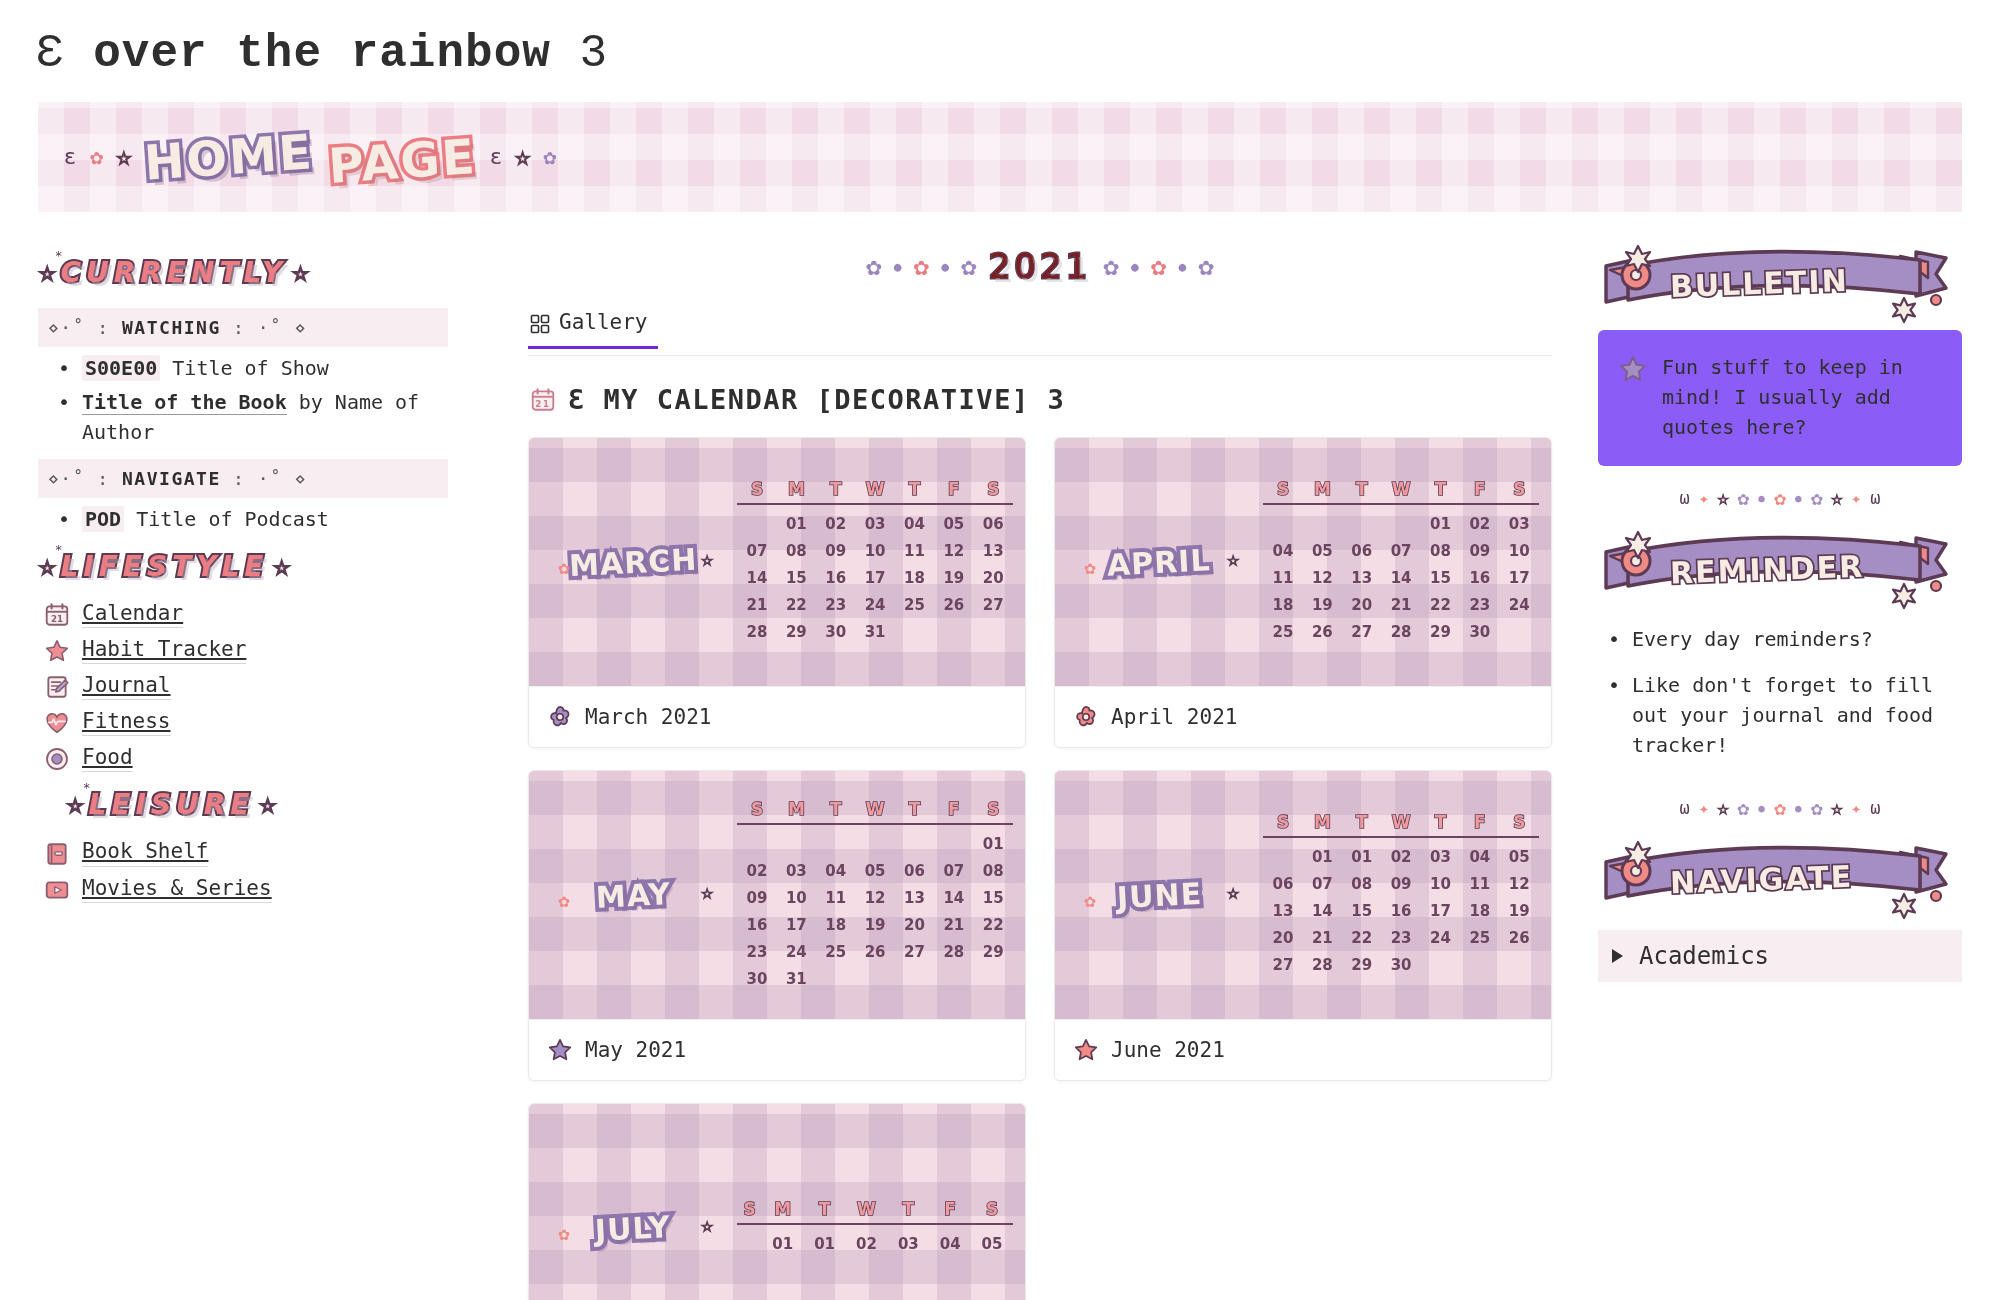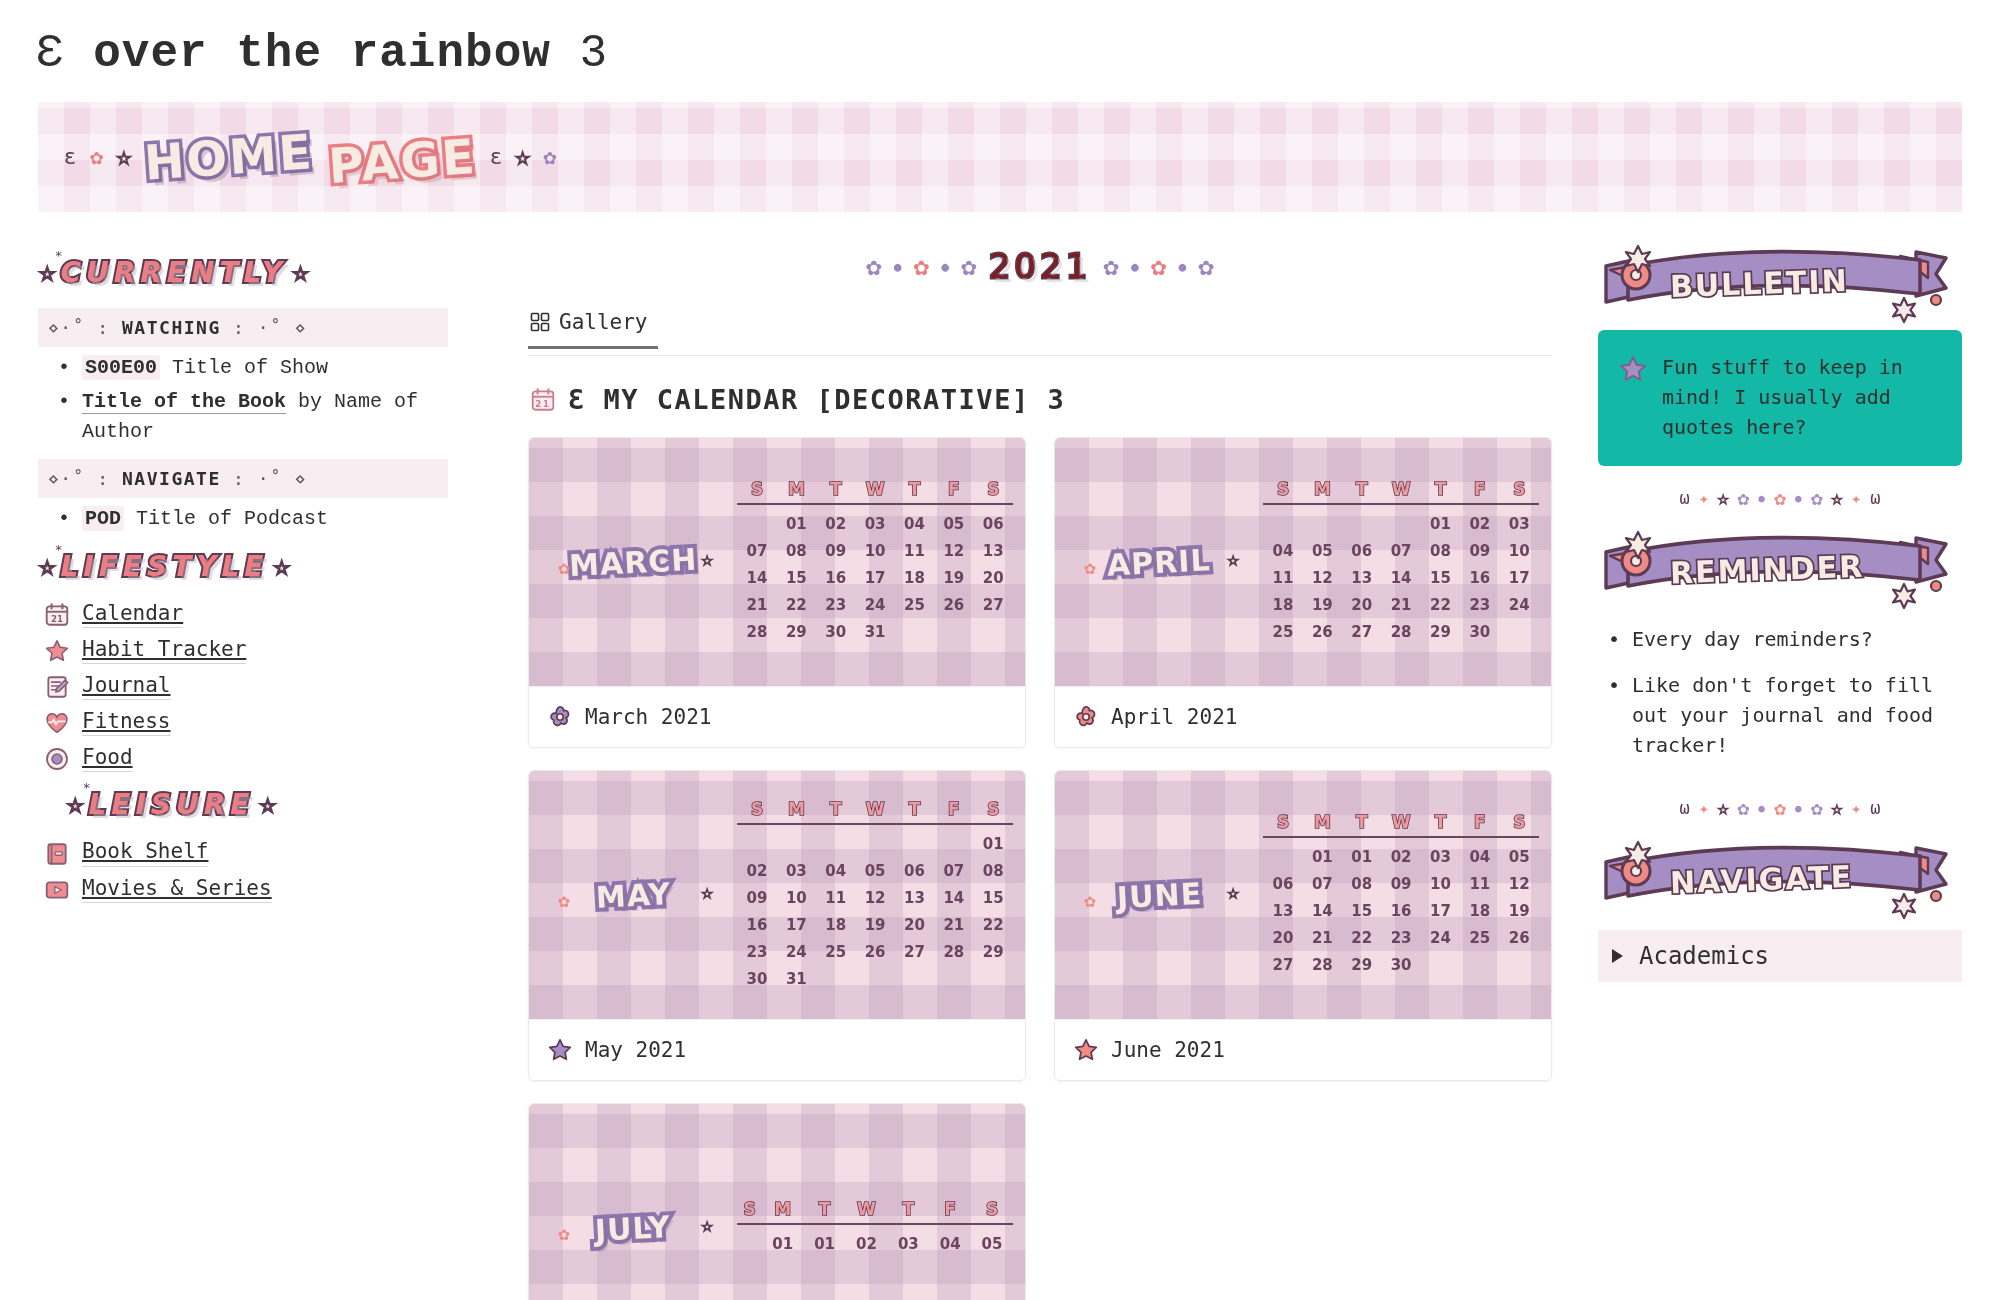--- a/index.html
+++ b/index.html
@@ -103,21 +103,21 @@
     color: #2f2f2f;
     font-size: 18px;
     font-weight: bold;
     letter-spacing: 1.5px;
     padding: 9px 8px 9px 10px;
     margin: 12px 0 6px 0;
     white-space: nowrap;
   }
   .sub-label .sp { font-weight: normal; color:#5a5a5a; }
 
-  ul.bul { list-style:none; margin: 4px 0 4px 10px; font-family: Liberation Mono, monospace; }
+  ul.bul { list-style:none; margin: 4px 0 4px 10px; }
   ul.bul li {
     position: relative;
     padding-left: 34px;
     font-size: 20px;
     line-height: 30px;
     color: #2f2f2f;
   }
   ul.bul li::before {
     content:"•"; position:absolute; left:10px; top:0; font-size:20px; color:#2f2f2f;
   }
@@ -145,23 +145,23 @@
     font-size: 34px; font-weight:normal; letter-spacing:4px;
     color:#7f1d1d; -webkit-text-stroke:3px #5d3b54; paint-order:stroke fill;
     text-shadow: 4px 4px 0 rgba(200,190,200,.45);
   }
   .fl { font-size:26px; line-height:1; }
   .fl.p { color:#9b86bd; } .fl.r { color:#ec7e83; }
   .dotmini { font-size:13px; color:#9b86bd; }
 
   .tabbar { position:relative; border-bottom:1.5px solid #e9e9e9; height:46px; }
   .tab {
-    display:inline-flex; align-items:center; gap:9px;
+    display:inline-flex; align-items:flex-end; gap:9px;
     font-size:21px; color:#2f2f2f; padding: 0 10px 12px 2px;
-    border-bottom: 3px solid #737373;
+    border-bottom: 3px solid #6d28d9;
   }
   .grid-icon { width:20px; height:20px; }
 
   .section-title {
     display:flex; align-items:center; gap:12px;
     font-size:27px; font-weight:bold; letter-spacing:1.5px;
     color:#2f2f2f; margin: 28px 0 22px 2px; white-space:nowrap;
   }
 
   .cards {
@@ -219,21 +219,21 @@
   .ribbon { position:relative; height: 84px; margin-bottom: 4px; }
   .ribbon svg { display:block; }
   .ribbon-text {
     position:absolute; left:72px; top:26px;
     font-family:"DejaVu Sans","Liberation Sans",sans-serif;
     font-size:30px; font-weight:bold; letter-spacing:2px;
     color:#f6ece4; -webkit-text-stroke:3.5px #5d3b54; paint-order:stroke fill;
     transform: rotate(-2deg);
   }
   .callout {
-    background:#14b8a6; border-radius:6px;
+    background:#8b5cf6; border-radius:6px;
     padding: 22px 22px 24px 20px;
     display:flex; gap:14px; align-items:flex-start;
     margin-top: 6px;
   }
   .callout p { font-size:20px; line-height:30px; color:#2f2f2f; }
   .divider-row {
     display:flex; align-items:center; justify-content:center; gap:9px;
     padding: 20px 0 16px 0; font-size: 17px;
   }
   ul.rem { list-style:none; margin: 14px 0 0 4px; }

